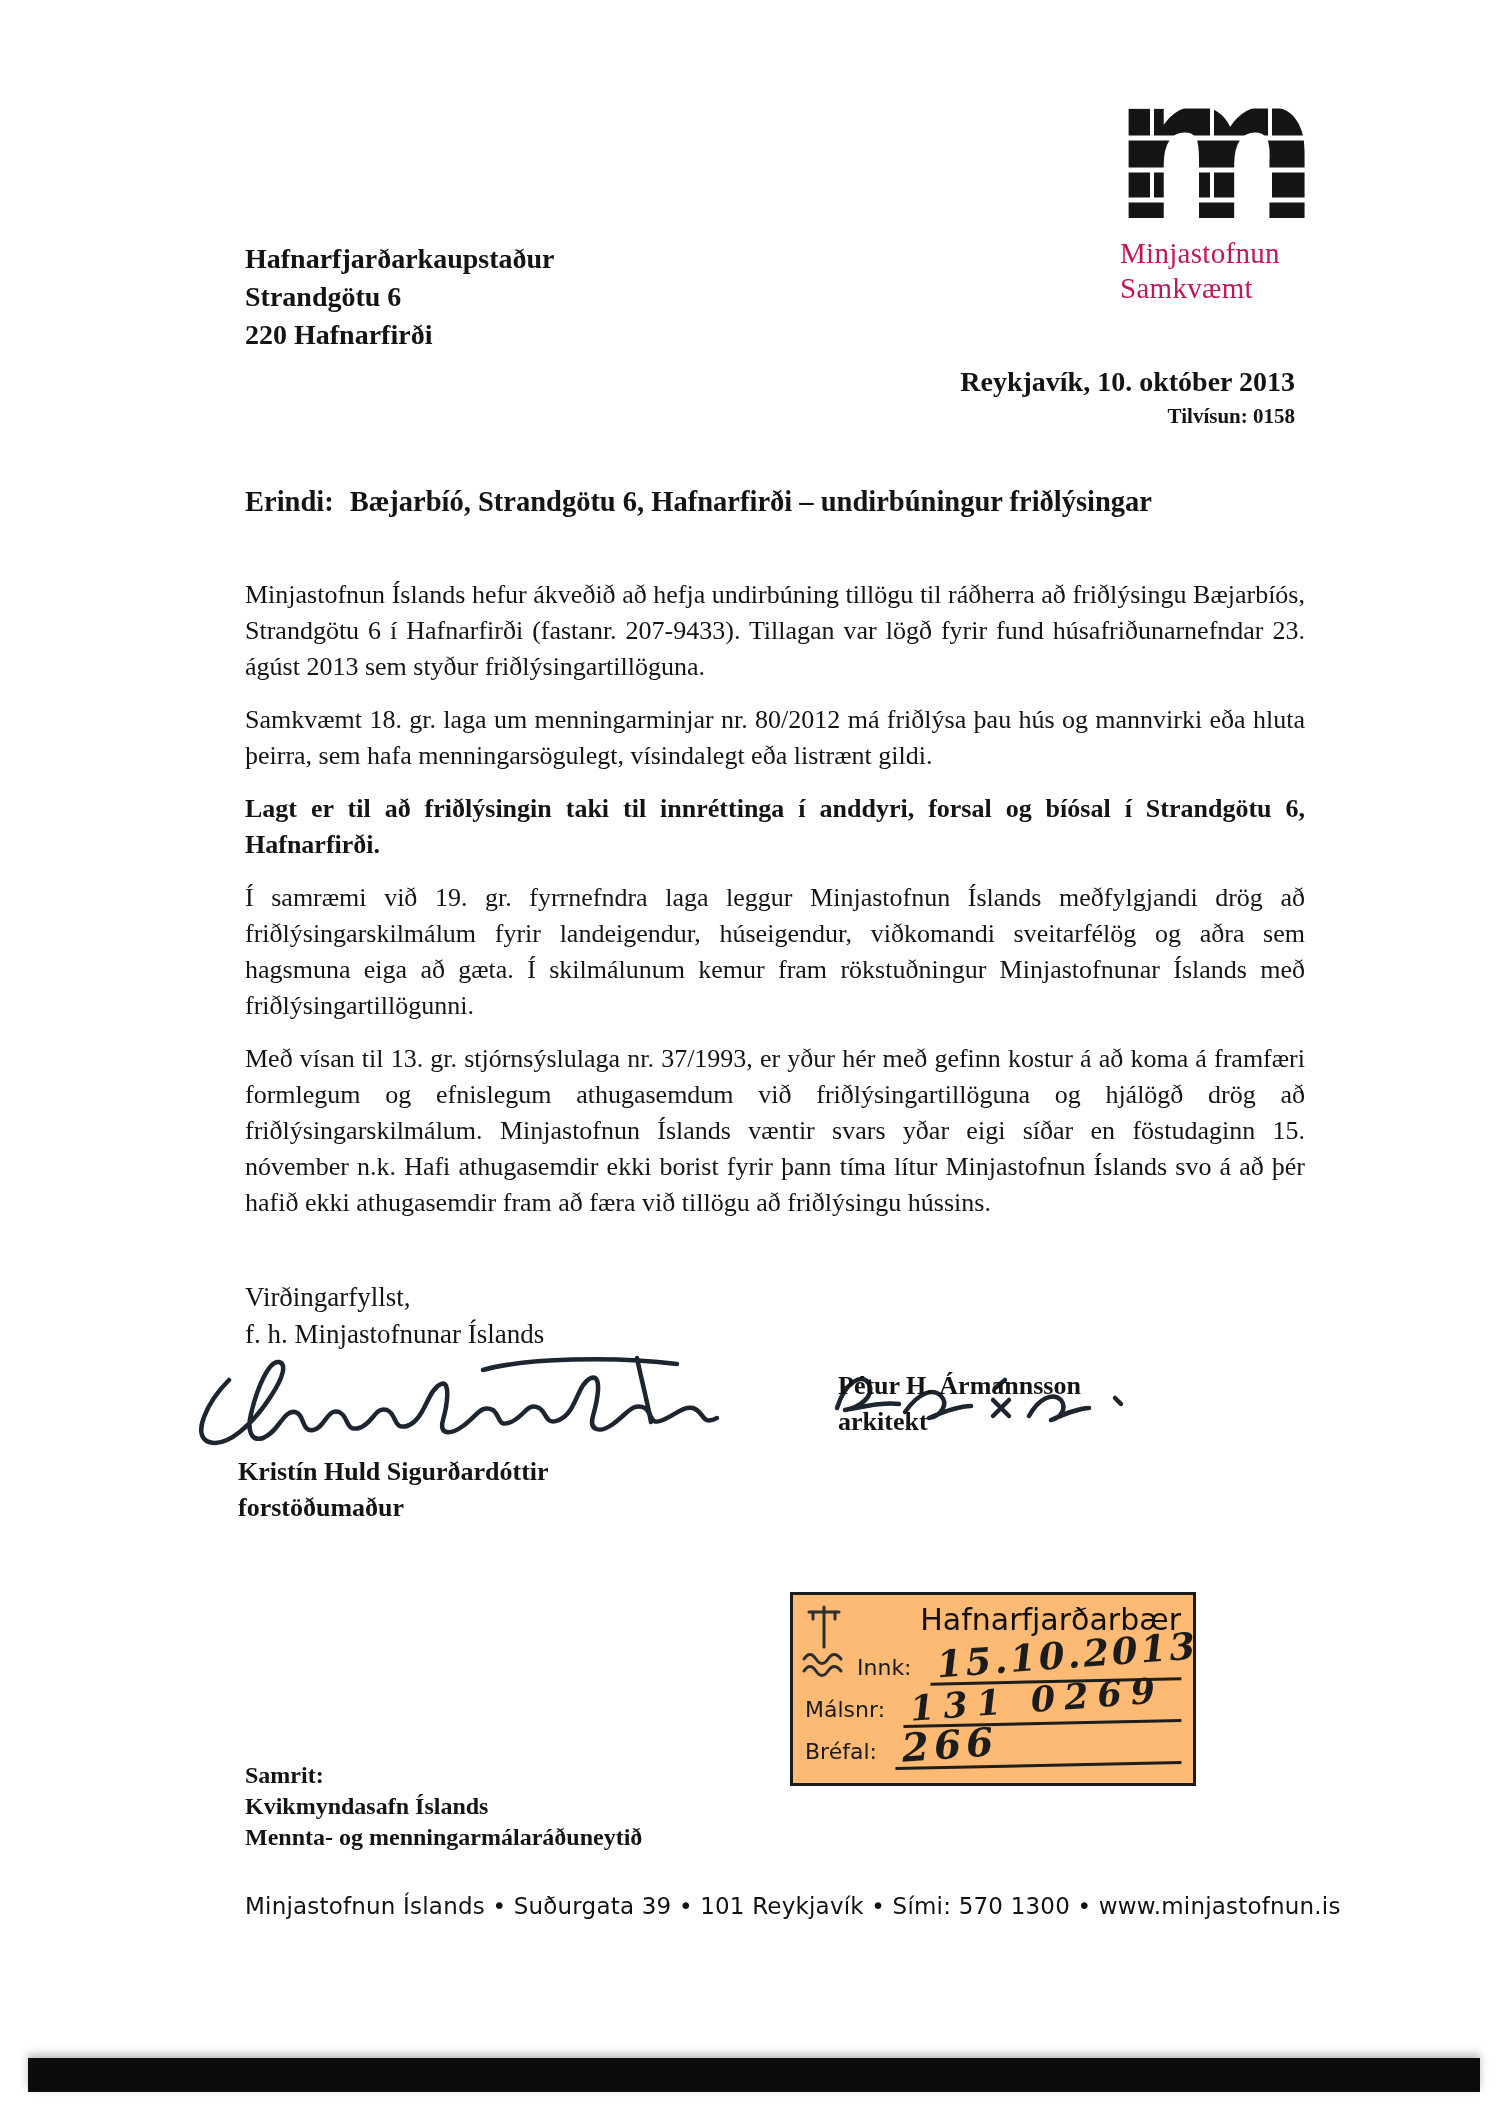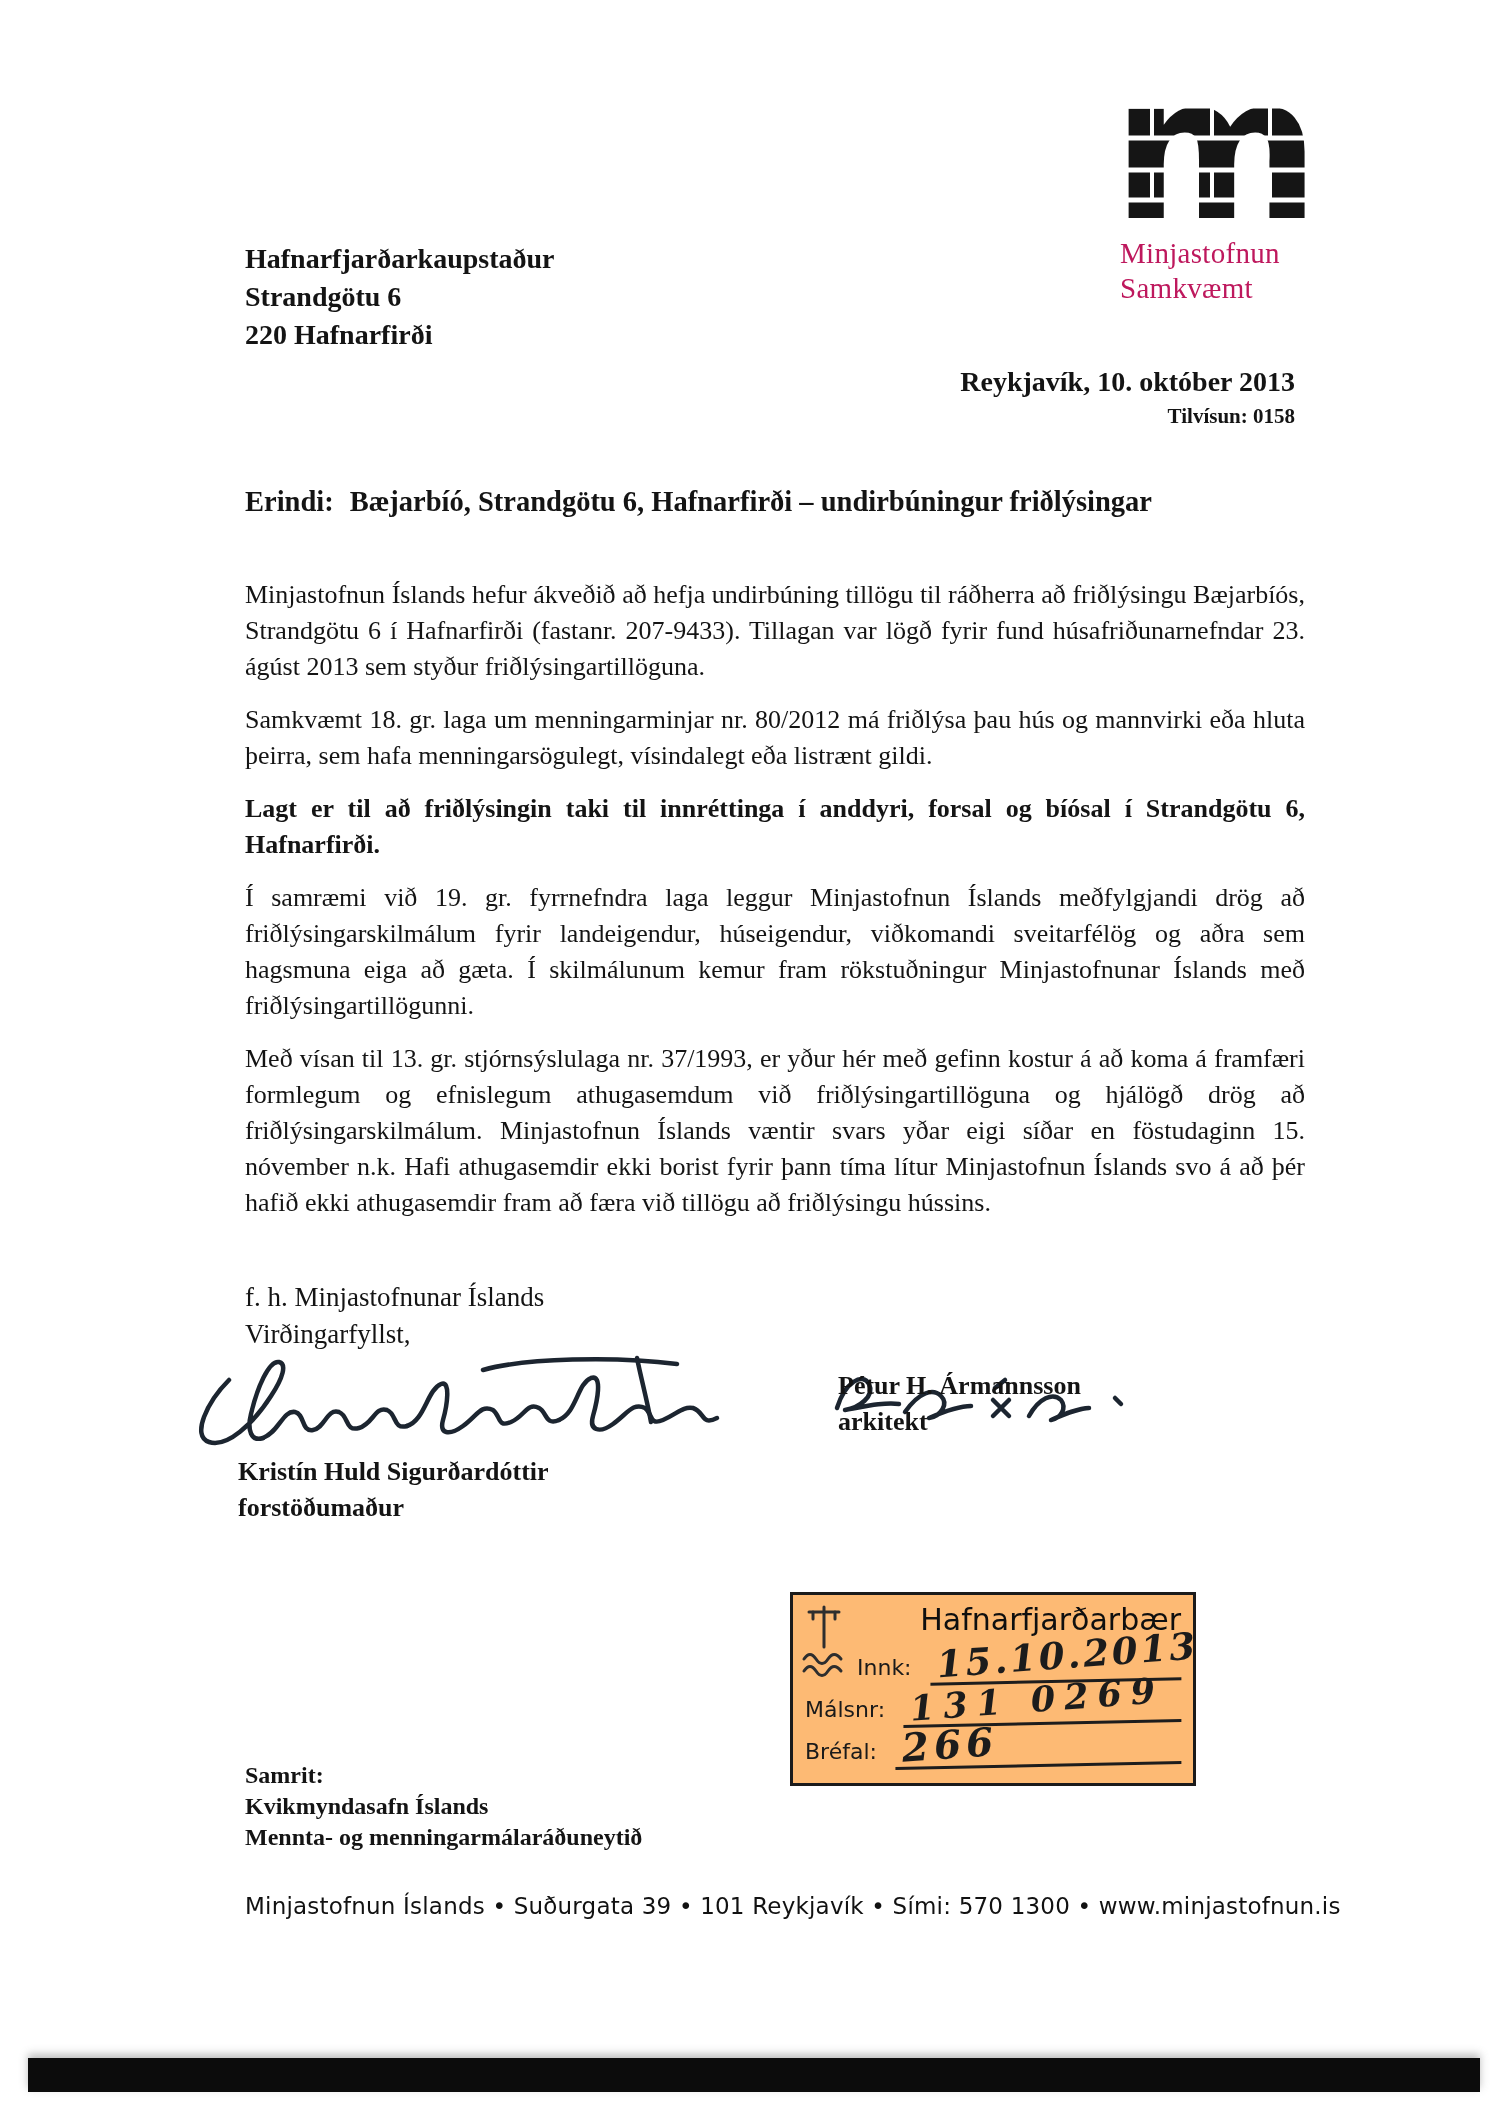--- a/index.html
+++ b/index.html
@@ -145,22 +145,22 @@
     <span class="subj-label">Erindi:</span><span>Bæjarbíó, Strandgötu 6, Hafnarfirði – undirbúningur friðlýsingar</span>
   </div>
 
   <div class="abs body">
     <p>Minjastofnun Íslands hefur ákveðið að hefja undirbúning tillögu til ráðherra að friðlýsingu Bæjarbíós, Strandgötu 6 í Hafnarfirði (fastanr. 207-9433). Tillagan var lögð fyrir fund húsafriðunarnefndar 23. ágúst 2013 sem styður friðlýsingartillöguna.</p>
     <p>Samkvæmt 18. gr. laga um menningarminjar nr. 80/2012 má friðlýsa þau hús og mannvirki eða hluta þeirra, sem hafa menningarsögulegt, vísindalegt eða listrænt gildi.</p>
     <p class="bold">Lagt er til að friðlýsingin taki til innréttinga í anddyri, forsal og bíósal í Strandgötu 6, Hafnarfirði.</p>
     <p>Í samræmi við 19. gr. fyrrnefndra laga leggur Minjastofnun Íslands meðfylgjandi drög að friðlýsingarskilmálum fyrir landeigendur, húseigendur, viðkomandi sveitarfélög og aðra sem hagsmuna eiga að gæta. Í skilmálunum kemur fram rökstuðningur Minjastofnunar Íslands með friðlýsingartillögunni.</p>
     <p>Með vísan til 13. gr. stjórnsýslulaga nr. 37/1993, er yður hér með gefinn kostur á að koma á framfæri formlegum og efnislegum athugasemdum við friðlýsingartillöguna og hjálögð drög að friðlýsingarskilmálum. Minjastofnun Íslands væntir svars yðar eigi síðar en föstudaginn 15. nóvember n.k. Hafi athugasemdir ekki borist fyrir þann tíma lítur Minjastofnun Íslands svo á að þér hafið ekki athugasemdir fram að færa við tillögu að friðlýsingu hússins.</p>
     <div class="closing">
+      <div>Virðingarfyllst,</div>
       <div>f. h. Minjastofnunar Íslands</div>
-      <div>Virðingarfyllst,</div>
     </div>
   </div>
 
   <svg class="abs sig-left-svg" width="560" height="115" viewBox="0 0 560 115">
     <g fill="none" stroke="#1c2530" stroke-width="4.5" stroke-linecap="round" stroke-linejoin="round">
       <path d="M44,32 C22,54 6,88 24,94 C42,100 68,76 86,48 C98,30 102,16 94,14 C84,12 72,40 66,66 C62,82 66,94 78,90"></path>
       <path d="M78,90 C94,84 98,62 110,64 C120,66 116,84 128,82 C140,80 142,60 154,64 C164,68 160,84 174,80 C188,76 190,58 202,62 C212,66 208,82 222,78"></path>
       <path d="M222,78 C240,72 242,42 256,36 C266,32 262,58 258,72 C254,86 264,88 278,78 C292,68 296,56 308,62 C316,68 312,80 326,74 C340,68 342,54 354,60 C362,64 360,78 374,72"></path>
       <path d="M374,72 C392,64 392,36 406,30 C418,26 412,54 408,68 C404,82 414,86 428,76 C442,66 448,54 460,60 C468,66 464,78 478,72 C492,66 498,58 508,60 C520,64 516,78 532,70"></path>
       <path d="M298,22 C340,10 430,8 492,16"></path>

